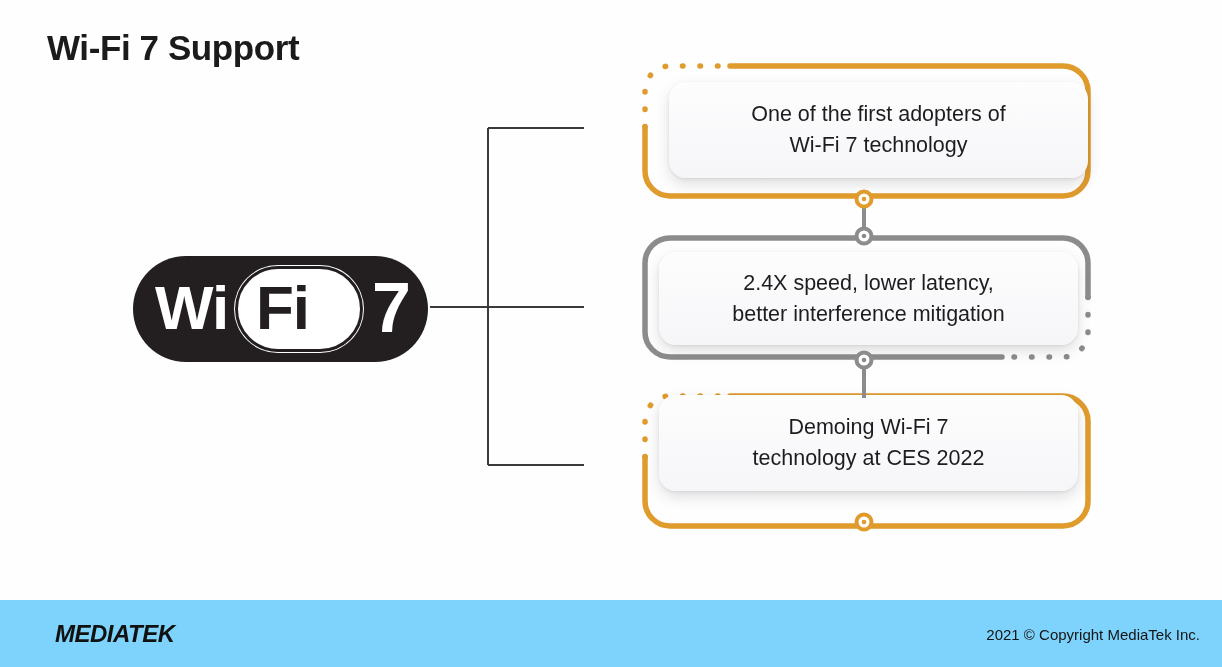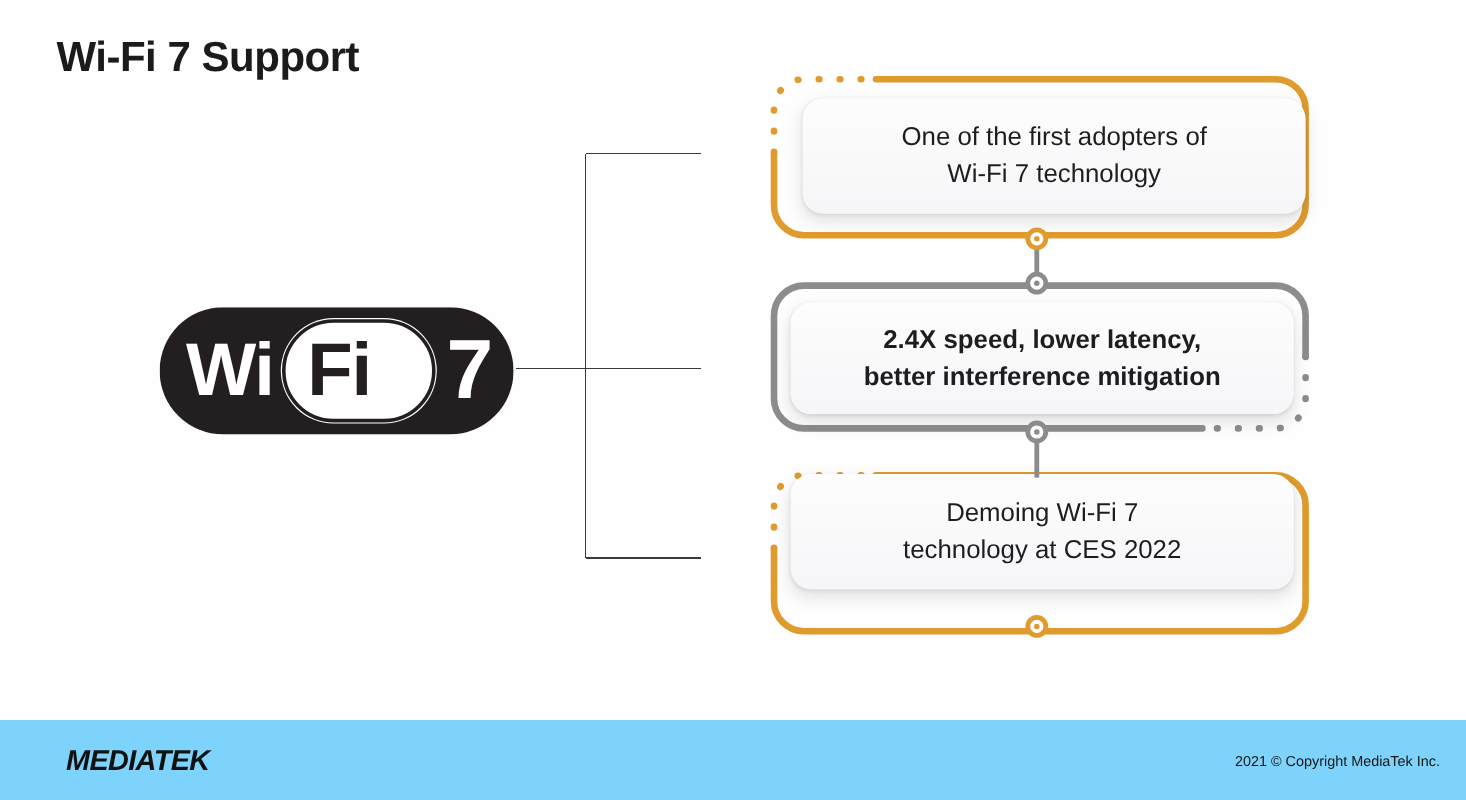--- a/index.html
+++ b/index.html
@@ -60,21 +60,21 @@
     white-space:pre-line;
     padding:0 14px;
   }
 
   
   #node-1{top:0;width:470px;height:145px;}
   #node-1 .frame{left:6px;top:5px;width:449px;height:136px;}
   #node-1 .card{left:33px;top:24px;width:419px;height:96px;}
 
   
-  #node-2{top:177px;width:470px;height:128px;font-weight:bold;}
+  #node-2{top:177px;width:470px;height:128px;}
   #node-2 .frame{left:6px;top:0px;width:449px;height:125px;}
   #node-2 .card{left:23px;top:17px;width:419px;height:93px;}
 
   
   #node-3{top:330px;width:470px;height:150px;}
   #node-3 .frame{left:6px;top:5px;width:449px;height:136px;}
   #node-3 .card{left:23px;top:7px;width:419px;height:96px;}
 
   
   .connector{position:absolute;left:0;top:0;pointer-events:none;}
@@ -85,21 +85,21 @@
     position:absolute;left:0;bottom:0;width:1222px;height:67px;
     background:#7dd3fc;
   }
   .brand{
     position:absolute;left:55px;top:50%;transform:translateY(-50%);
     width:150px;height:26px;
   }
   .brand svg{display:block;}
   .copyright{
     position:absolute;right:22px;top:50%;transform:translateY(-50%);
-    font-size:12px;color:#151515;
+    font-size:15px;color:#151515;
     font-family:"Liberation Sans", sans-serif;
     white-space:nowrap;
   }
 </style>
 </head>
 <body>
 
 <div class="slide">
 
   <div class="slide-title">Wi-Fi 7 Support</div>

